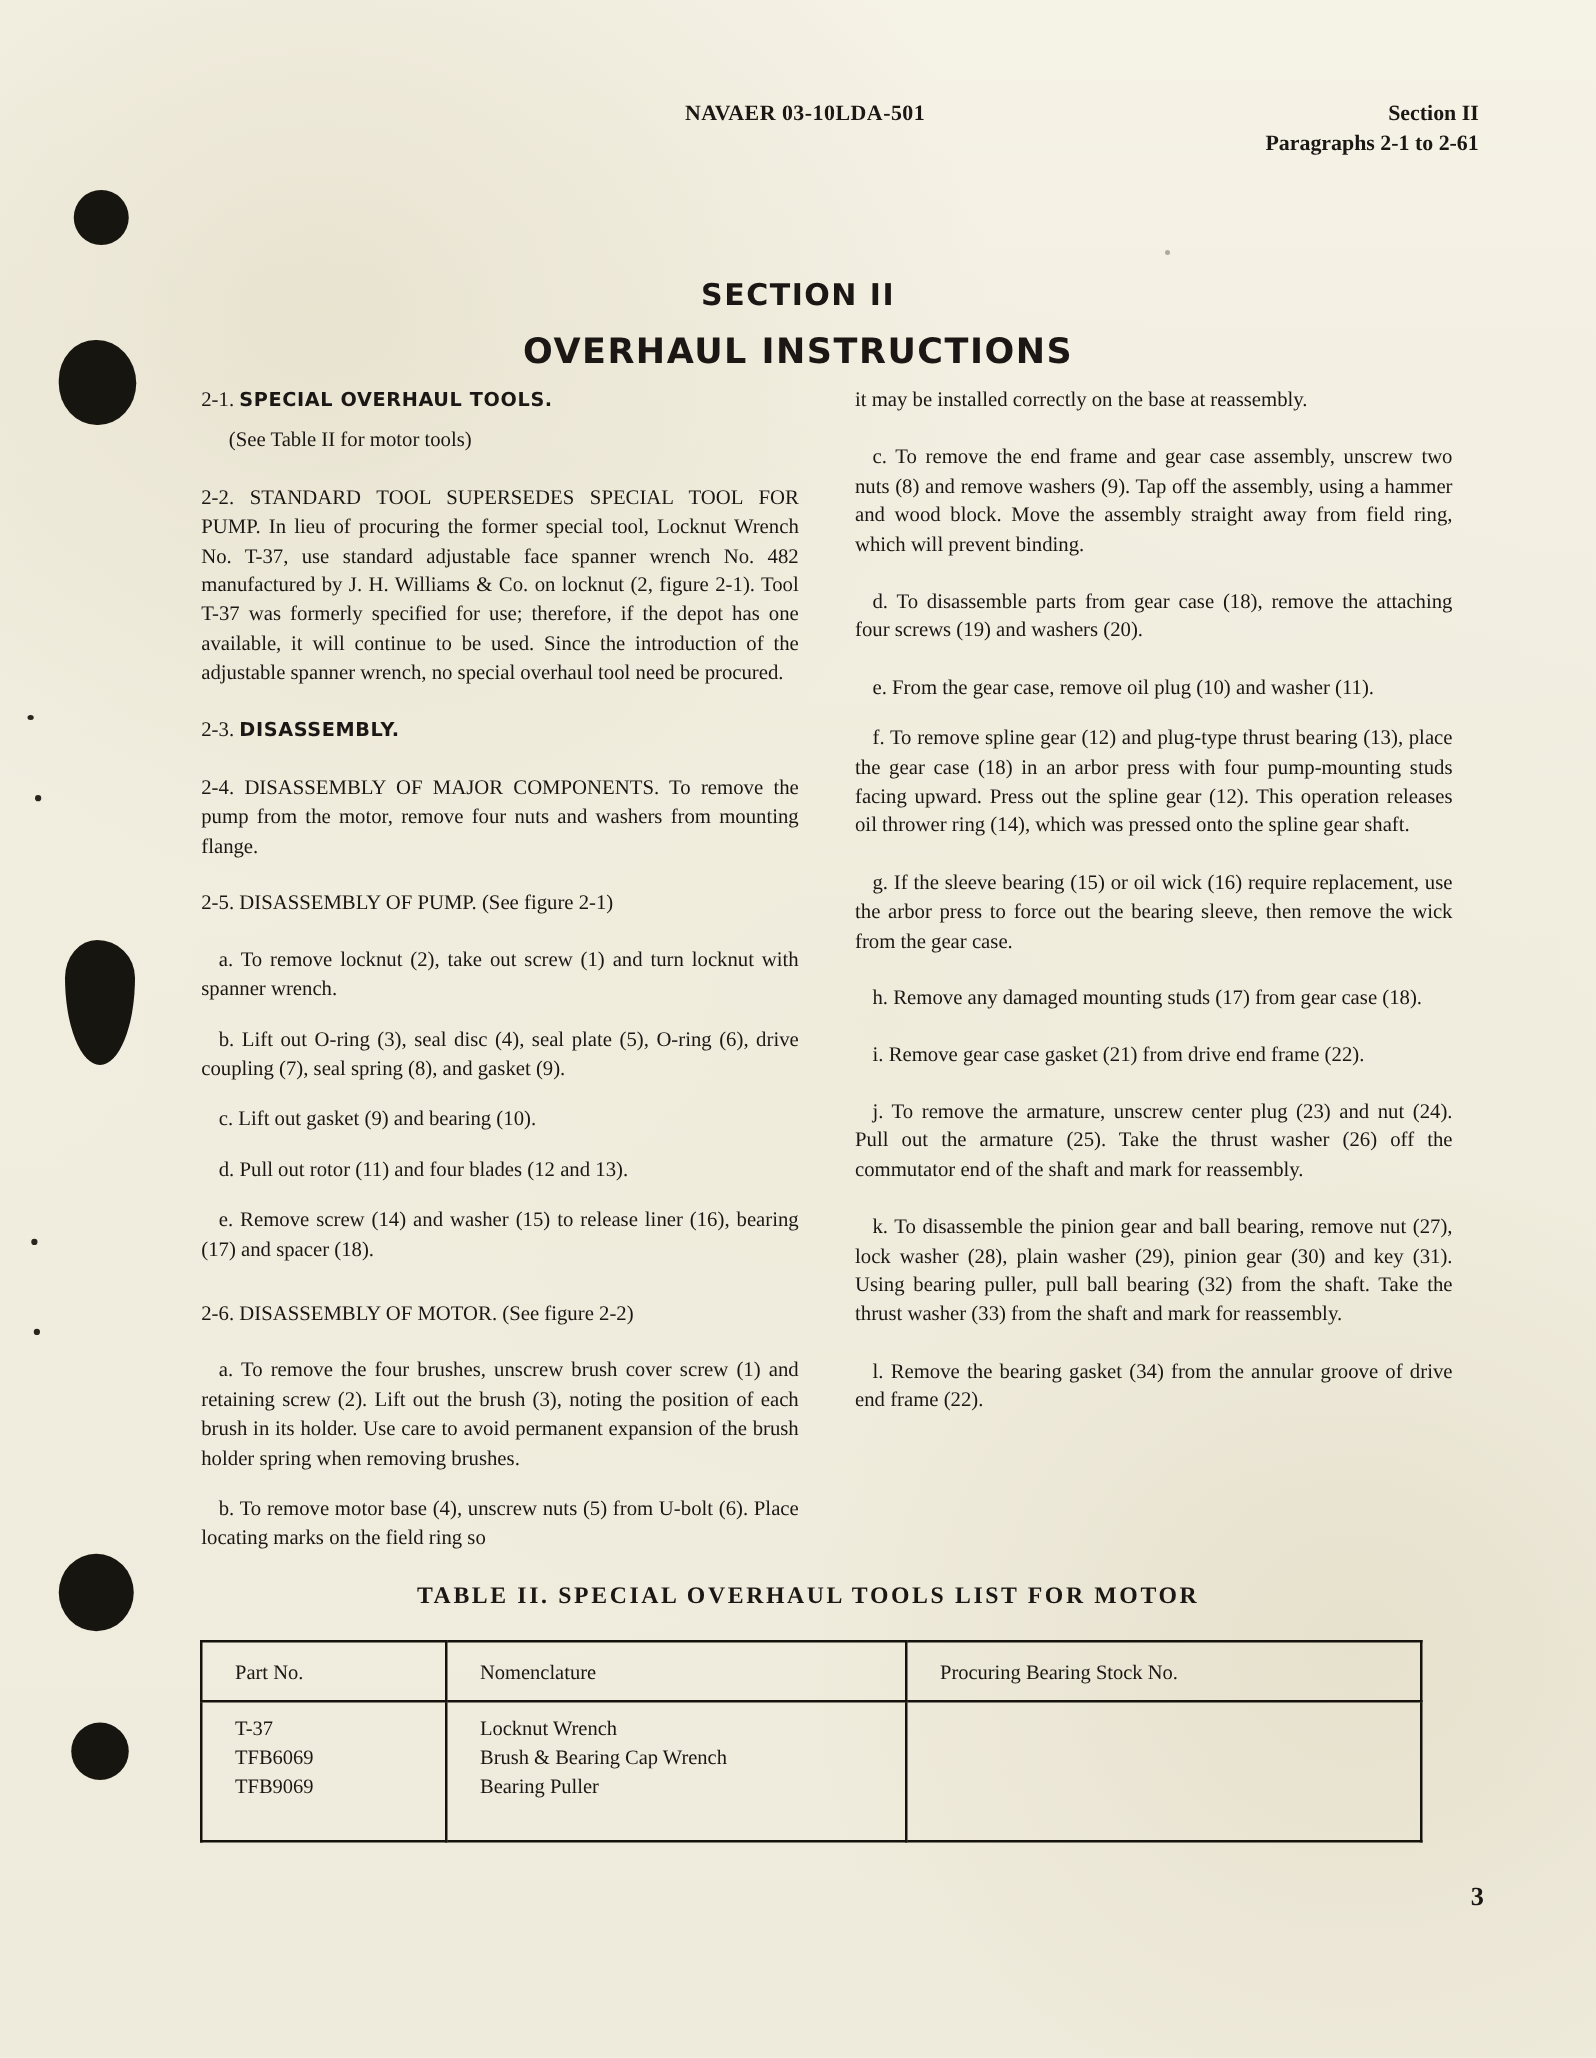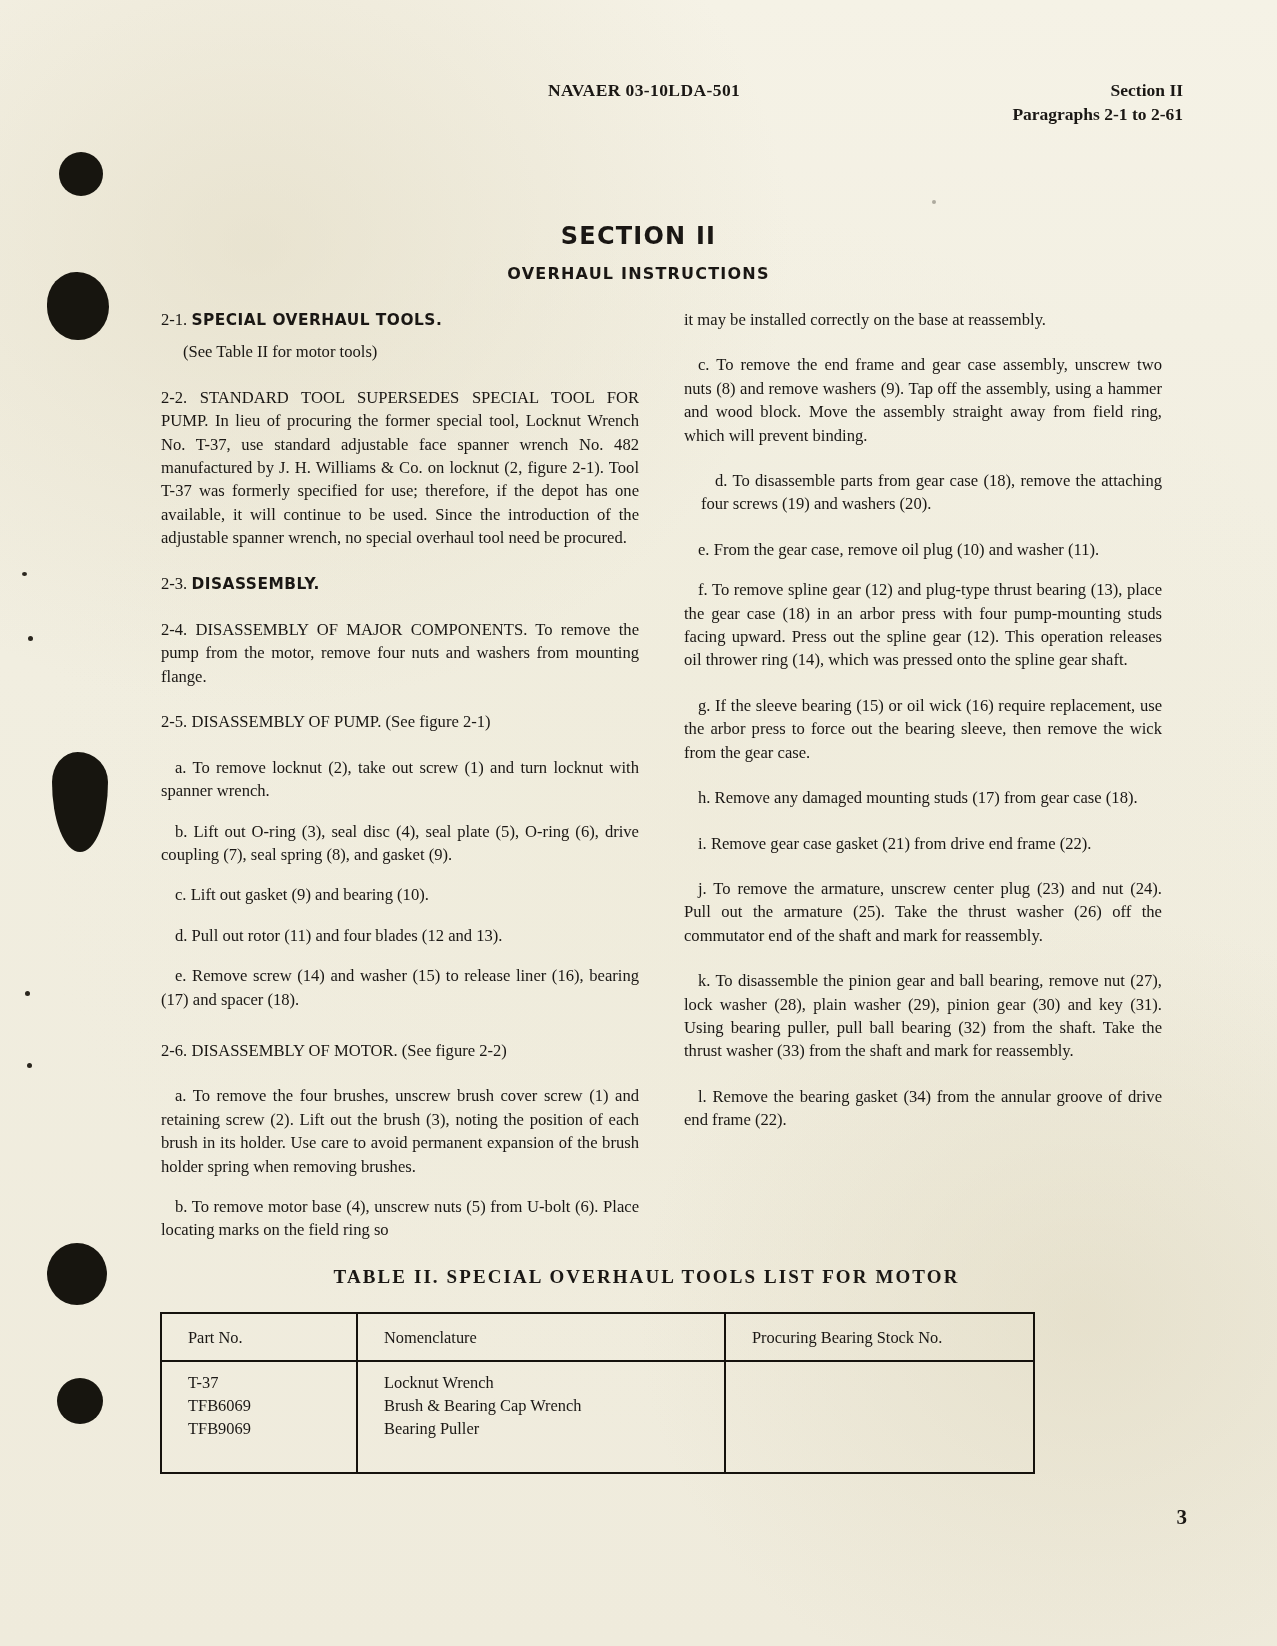--- a/index.html
+++ b/index.html
@@ -48,21 +48,21 @@
     text-align:right;font-size:17.5px;line-height:24px;font-weight:700;
   }
 
   
   .title-block{
     position:absolute;left:0;right:0;top:222px;text-align:center;
     font-family:"DejaVu Sans", sans-serif;
     font-weight:700;letter-spacing:1.2px;
   }
   .title-block .t1{font-size:24px;}
-  .title-block .t2{font-size:16px;margin-top:14px;}
+  .title-block .t2{font-size:28px;margin-top:14px;}
 
   
   .col{
     position:absolute;top:308px;width:478px;
     font-size:16.6px;line-height:23.4px;
     text-align:justify;
     font-family:"Liberation Serif", serif;
   }
   .col.left{left:161px;}
   .col.right{left:684px;}
@@ -71,21 +71,21 @@
   .indent{text-indent:14px;}
   .sub{padding-left:22px;text-indent:0;}
 
   
   .tbl-caption{
     position:absolute;left:16px;right:0;top:1266px;text-align:center;
     font-size:19px;letter-spacing:2.1px;font-weight:700;
   }
   table.tools{
     position:absolute;left:160px;top:1312px;
-    width:875px;border-collapse:collapse;
+    width:978px;border-collapse:collapse;
     font-size:16.4px;
   }
   table.tools td{
     border:2.2px solid #15120d;
     padding:9px 0 9px 26px;
     vertical-align:top;
     line-height:23px;
   }
   table.tools td.c1{width:168px;}
   table.tools td.c2{width:340px;}
@@ -153,21 +153,21 @@
 
     <p style="margin-bottom:22px;">2-6. DISASSEMBLY OF MOTOR.  (See figure 2-2)</p>
 
     <p class="indent">a.  To remove the four brushes, unscrew brush cover screw (1) and retaining screw (2).  Lift out the brush (3), noting the position of each brush in its holder. Use care to avoid permanent expansion of the brush holder spring when removing brushes.</p>
     <p class="indent">b.  To remove motor base (4), unscrew nuts (5) from U-bolt (6).  Place locating marks on the field ring so</p>
   </div>
 
   <div class="col right">
     <p style="margin-bottom:22px;">it may be installed correctly on the base at reassembly.</p>
     <p class="indent" style="margin-bottom:22px;">c. To remove the end frame and gear case assembly, unscrew two nuts (8) and remove washers (9). Tap off the assembly, using a hammer and wood block. Move the assembly straight away from field ring, which will prevent binding.</p>
-    <p class="indent" style="margin-bottom:22px;margin-left:17px;">d. To disassemble parts from gear case (18), remove the attaching four screws (19) and washers (20).</p>
+    <p class="indent" style="margin-bottom:22px;">d. To disassemble parts from gear case (18), remove the attaching four screws (19) and washers (20).</p>
     <p class="indent" style="">e.  From the gear case, remove oil plug (10) and washer (11).</p>
     <p class="indent" style="margin-bottom:22px;">f. To remove spline gear (12) and plug-type thrust bearing (13), place the gear case (18) in an arbor press with four pump-mounting studs facing upward. Press out the spline gear (12).  This operation releases oil thrower ring (14), which was pressed onto the spline gear shaft.</p>
     <p class="indent" style="margin-bottom:22px;">g.  If the sleeve bearing (15) or oil wick (16) require replacement, use the arbor press to force out the bearing sleeve, then remove the wick from the gear case.</p>
     <p class="indent" style="margin-bottom:22px;">h.  Remove any damaged mounting studs  (17) from gear case (18).</p>
     <p class="indent" style="margin-bottom:22px;">i. Remove gear case gasket (21) from drive end frame (22).</p>
     <p class="indent" style="margin-bottom:22px;">j.  To remove the armature, unscrew center plug (23) and nut (24).  Pull out the armature (25).  Take the thrust washer (26) off the commutator end of the shaft and mark for reassembly.</p>
     <p class="indent" style="margin-bottom:22px;">k.  To disassemble the pinion gear and ball bearing, remove nut (27), lock washer (28), plain washer (29), pinion gear (30) and key (31).  Using bearing puller, pull ball bearing (32) from the shaft.  Take the thrust washer (33) from the shaft and mark for reassembly.</p>
     <p class="indent">l.  Remove the bearing gasket (34) from the annular groove of drive end frame (22).</p>
   </div>
 

